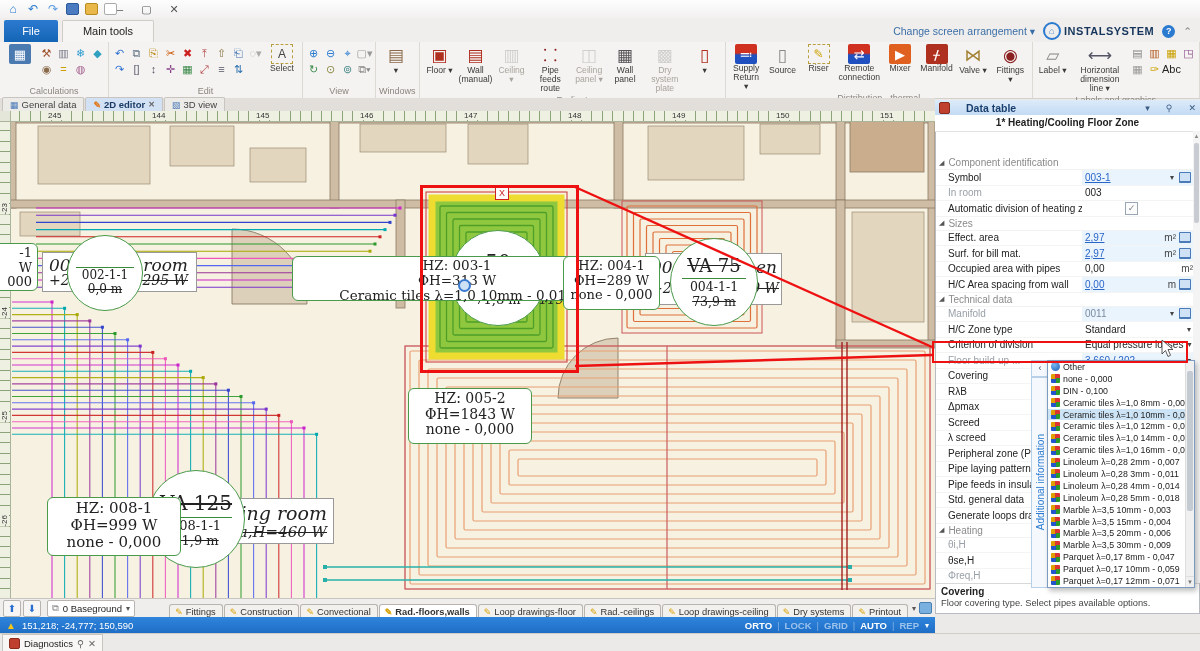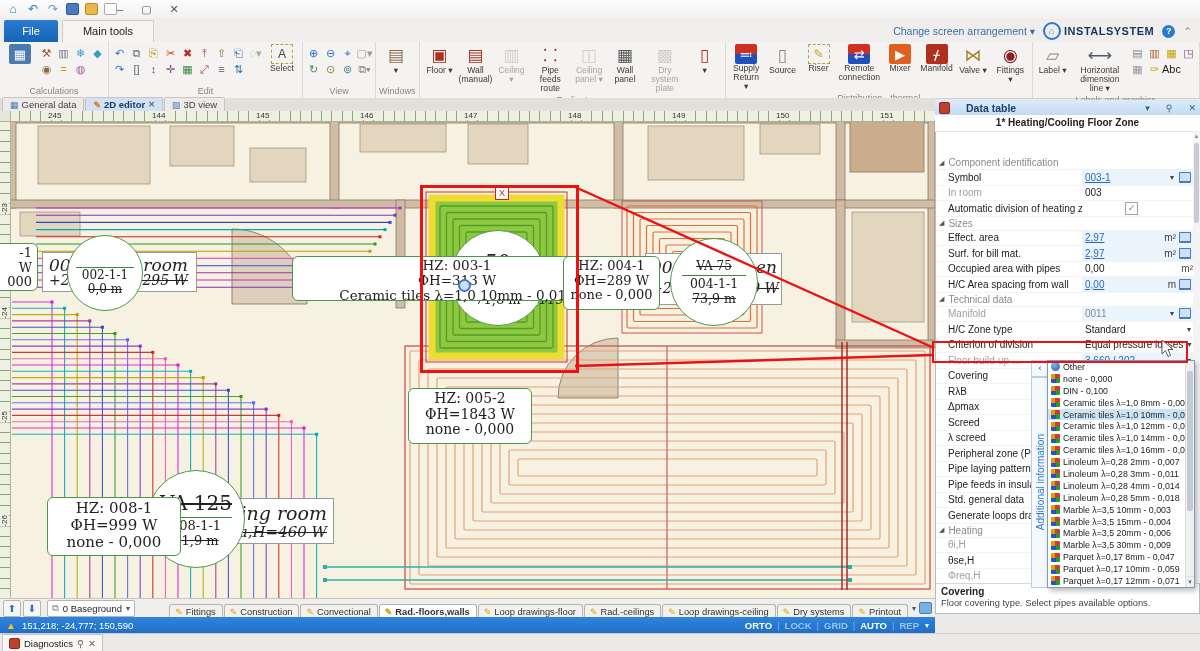--- a/index.html
+++ b/index.html
@@ -541,21 +541,21 @@
 </div>
 <div class="cl ritalic" style="left:528px;top:292px;font-size:13px;z-index:2;text-decoration:line-through;">=119</div>
 
 <div class="cl ccl" style="left:450px;top:230px;width:94px;height:94px;">
   <span class="strike" style="font-size:20px;">50</span>
   <span class="gunder" style="width:56px;height:2px;"></span>
   <span style="font-size:13px;">003-1-1</span>
   <span class="strike" style="font-size:13px;">71,8 m</span>
 </div>
 <div class="cl ccl" style="left:670px;top:238px;width:86px;height:86px;">
-  <span class="strike" style="font-size:12px;">VA 75</span>
+  <span class="strike" style="font-size:18px;">VA 75</span>
   <span class="gunder" style="width:52px;height:2px;"></span>
   <span style="font-size:12.5px;">004-1-1</span>
   <span class="strike" style="font-size:12.5px;">73,9 m</span>
 </div>
 <div class="cl ccl" style="left:147px;top:470px;width:96px;height:96px;">
   <span class="strike" style="font-size:20px;">VA 125</span>
   <span class="gunder" style="width:60px;height:2px;"></span>
   <span style="font-size:13px;">008-1-1</span>
   <span class="strike" style="font-size:13px;">21,9 m</span>
 </div>

